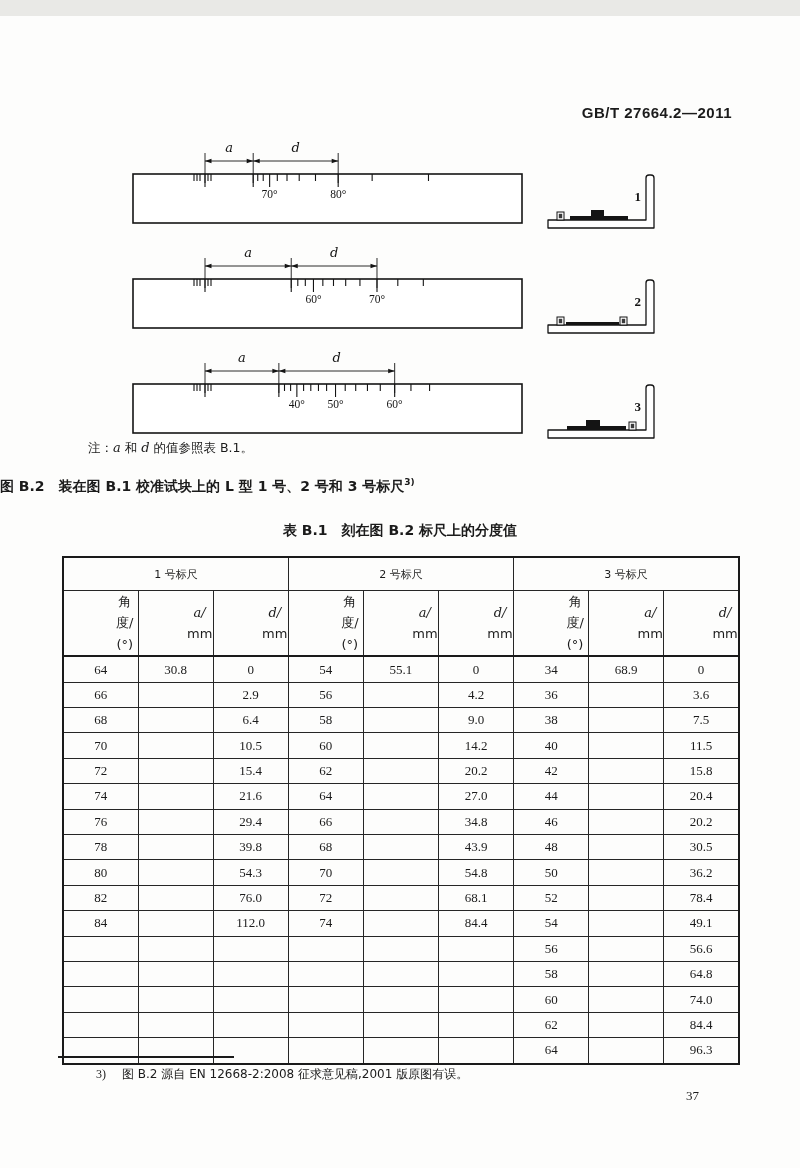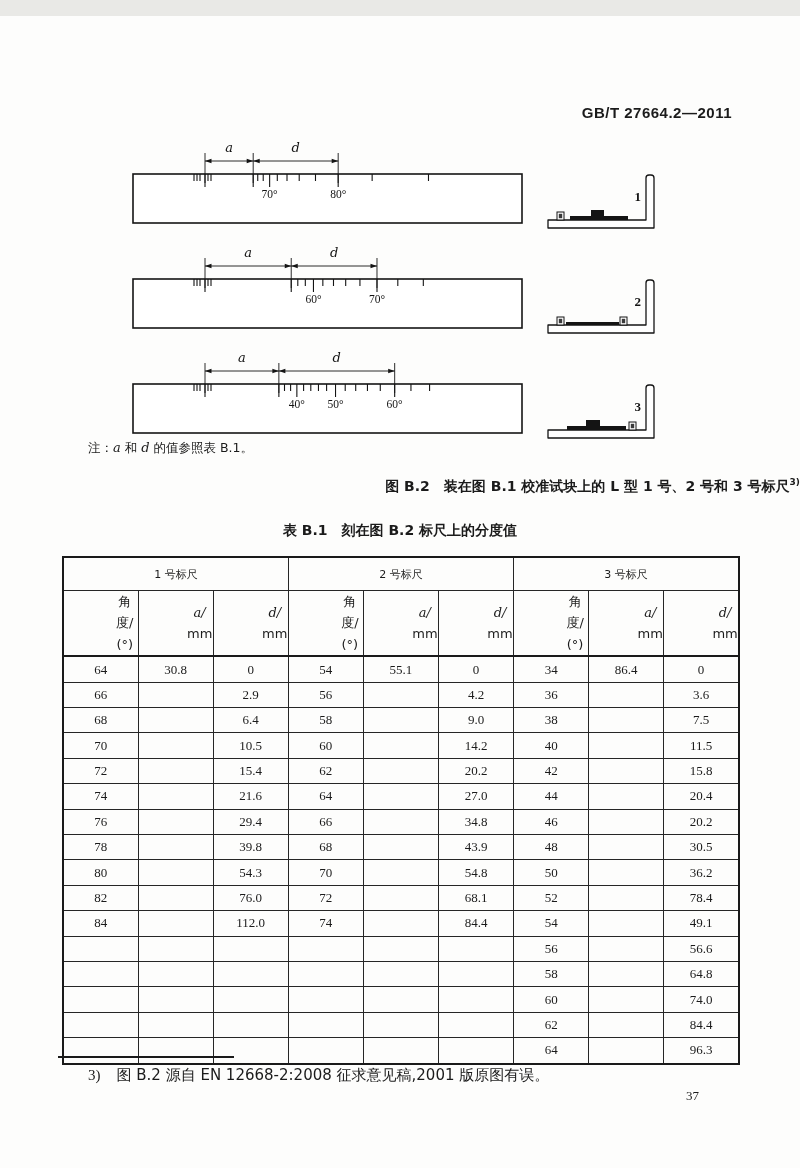--- a/index.html
+++ b/index.html
@@ -16,35 +16,35 @@
   .ah{fill:#141414;}
   .deg{font:11.5px "Liberation Serif",serif;text-anchor:middle;}
   .dim{font:italic 13px "DejaVu Serif",serif;text-anchor:middle;}
   .bnum{font:bold 13px "Liberation Serif",serif;text-anchor:end;}
   .br{fill:#fff;stroke:#141414;stroke-width:1.3;stroke-linejoin:round;}
   .blk{fill:#141414;}
   .sq{fill:#fff;stroke:#141414;stroke-width:1;}
   .sqi{fill:#3a3a3a;}
   #note{left:88px;top:424px;font-size:12.5px;}
   .var{font-family:"DejaVu Serif",serif;font-style:italic;font-size:13px;}
-  #fig-caption{left:0;top:461px;width:800px;text-align:right;font-size:14px;font-weight:bold;}
+  #fig-caption{left:0;top:461px;width:800px;text-align:left;font-size:14px;font-weight:bold;}
   #fig-caption sup{font-size:9px;}
   #tbl-caption{left:0;top:506px;width:800px;text-align:center;font-size:14px;font-weight:bold;}
   #t-wrap{left:62px;top:540px;}
   table{border-collapse:collapse;table-layout:fixed;width:676px;}
   col{width:75.1px;}
   th,td{border:1px solid #262626;text-align:center;padding:0;font-weight:normal;}
   th.grp{height:32px;font-size:11px;}
   th.sub{height:48px;font-size:13px;line-height:1.65;padding-left:48px;}
   th.sub .it{font-family:"DejaVu Serif",serif;font-style:italic;}
   td{height:24.4px;font-size:13px;font-family:"Liberation Serif",serif;}
   table{border:2.2px solid #1a1a1a;}
   tr.subrow th{border-bottom:2px solid #1a1a1a;}
   #foot-rule{left:58px;top:1040px;width:176px;border-top:2px solid #1a1a1a;height:0;}
-  #footnote{left:88px;top:1050px;font-size:15px;text-align:center;}
+  #footnote{left:96px;top:1050px;font-size:12px;text-align:center;}
   #footnote .mk{margin-right:16px;font-family:"Liberation Serif",serif;}
   #page-num{left:686px;top:1072px;font-size:13px;font-family:"Liberation Serif",serif;}
 </style>
 </head>
 <body>
 
 <div id="page">
 
   <div class="abs" id="std-number">GB/T 27664.2—2011</div>
 
@@ -225,21 +225,21 @@
       </thead>
       <tbody id="t-body">
           <tr>
             <td>64</td>
             <td>30.8</td>
             <td>0</td>
             <td>54</td>
             <td>55.1</td>
             <td>0</td>
             <td>34</td>
-            <td>86.4</td>
+            <td>68.9</td>
             <td>0</td>
           </tr>
           <tr>
             <td>66</td>
             <td></td>
             <td>2.9</td>
             <td>56</td>
             <td></td>
             <td>4.2</td>
             <td>36</td>

